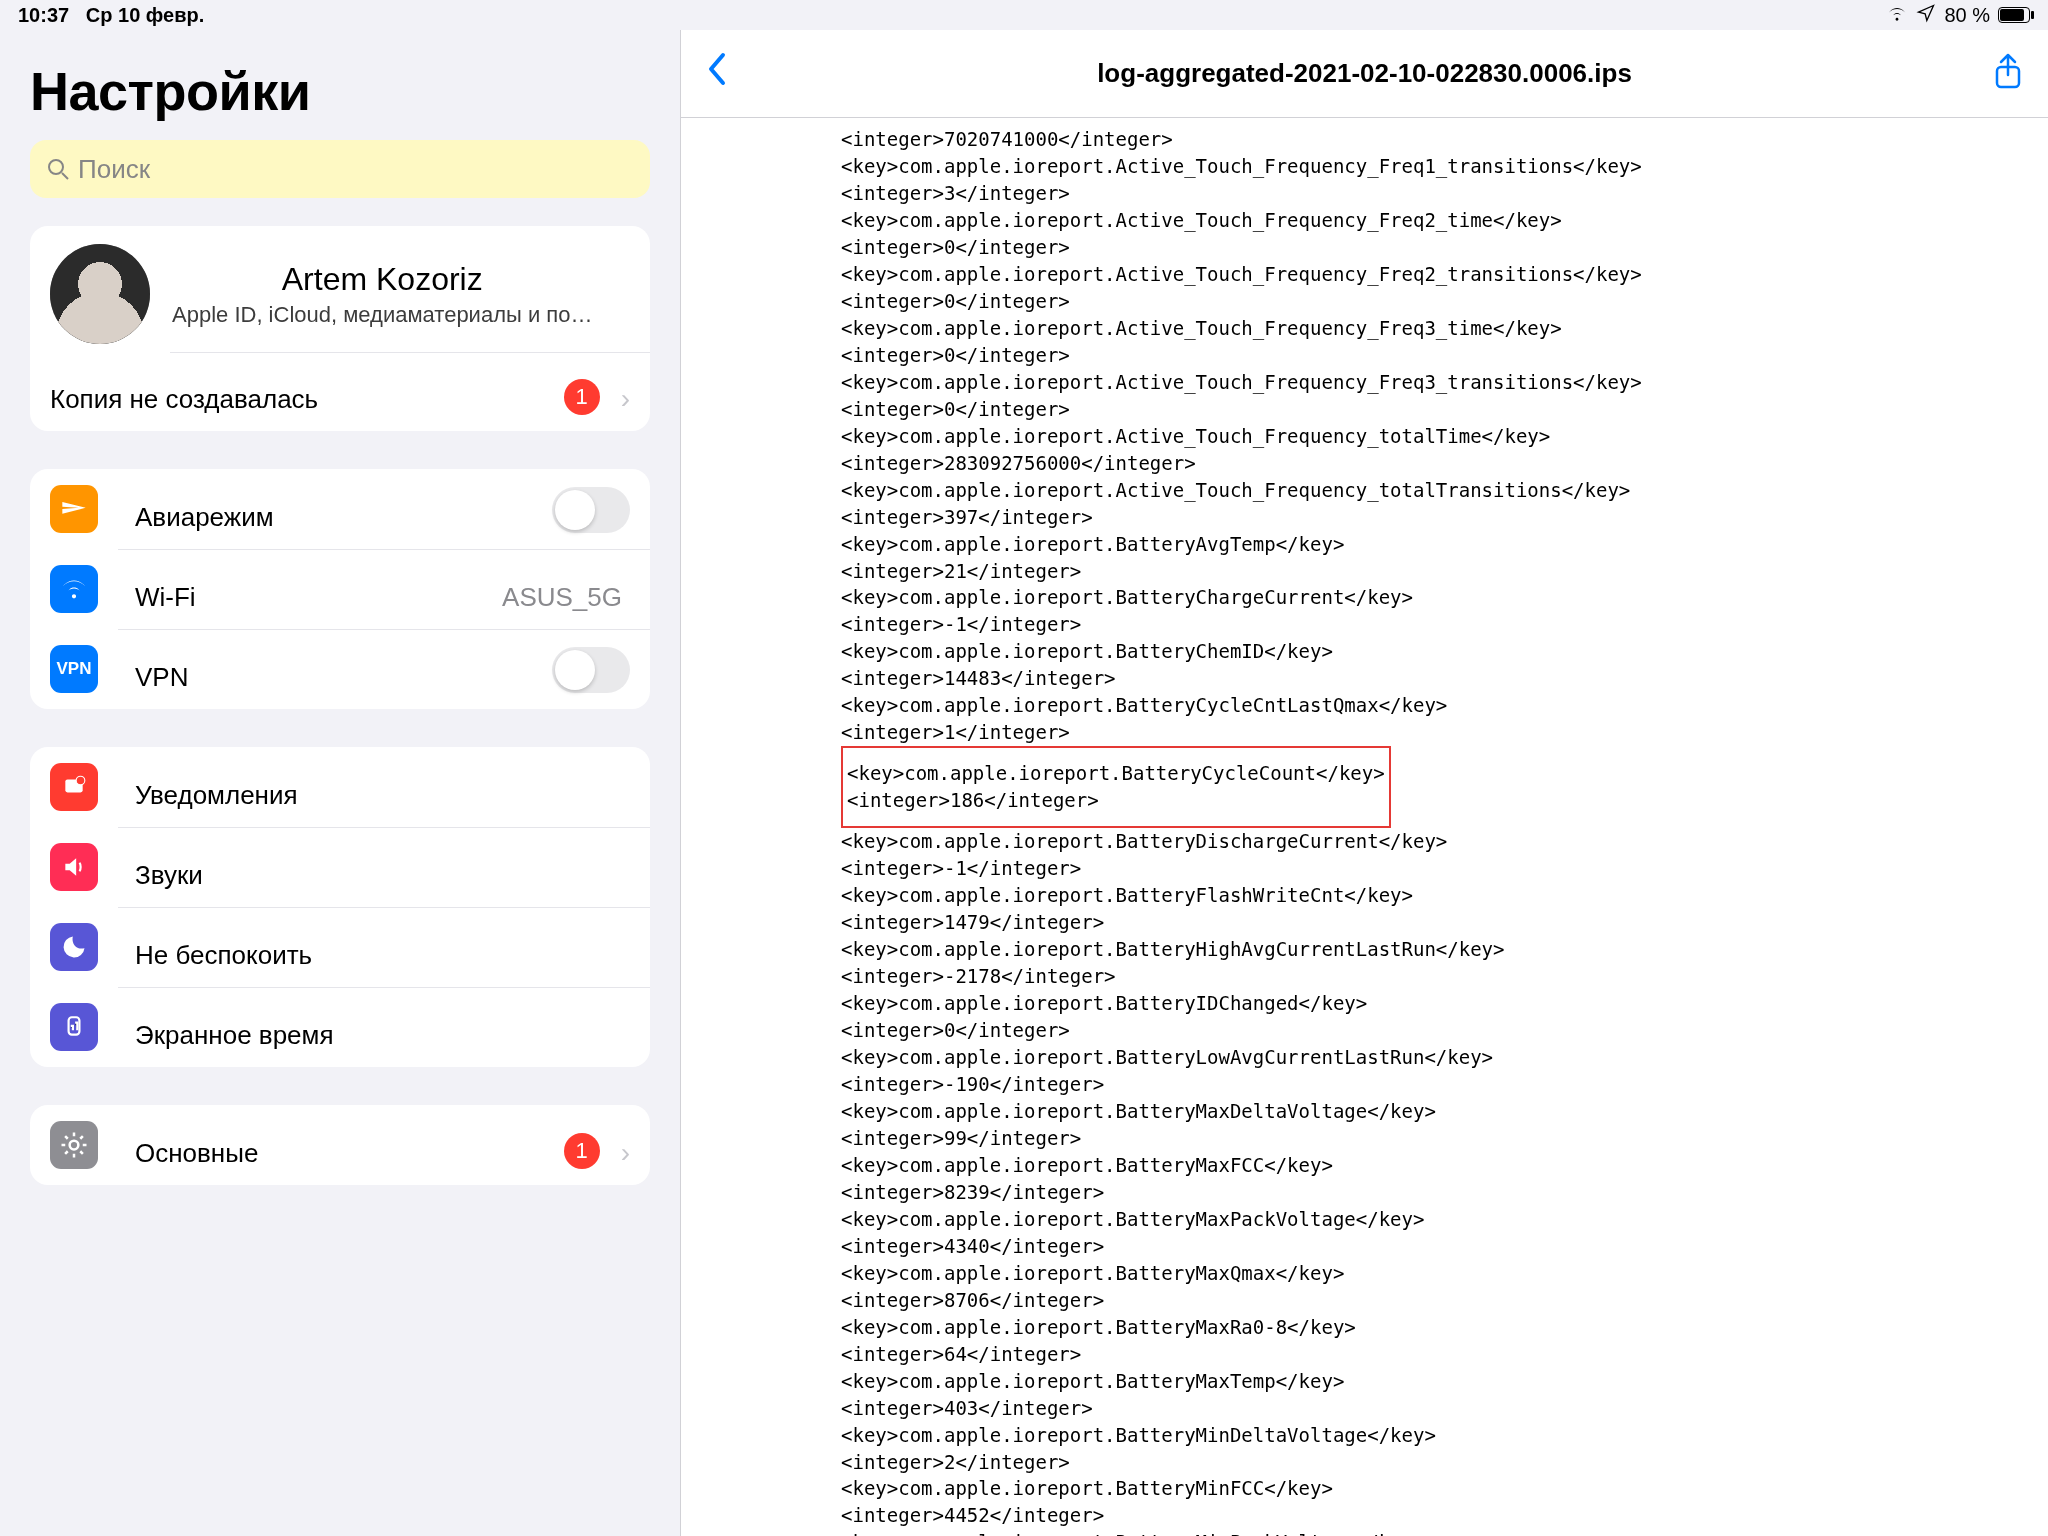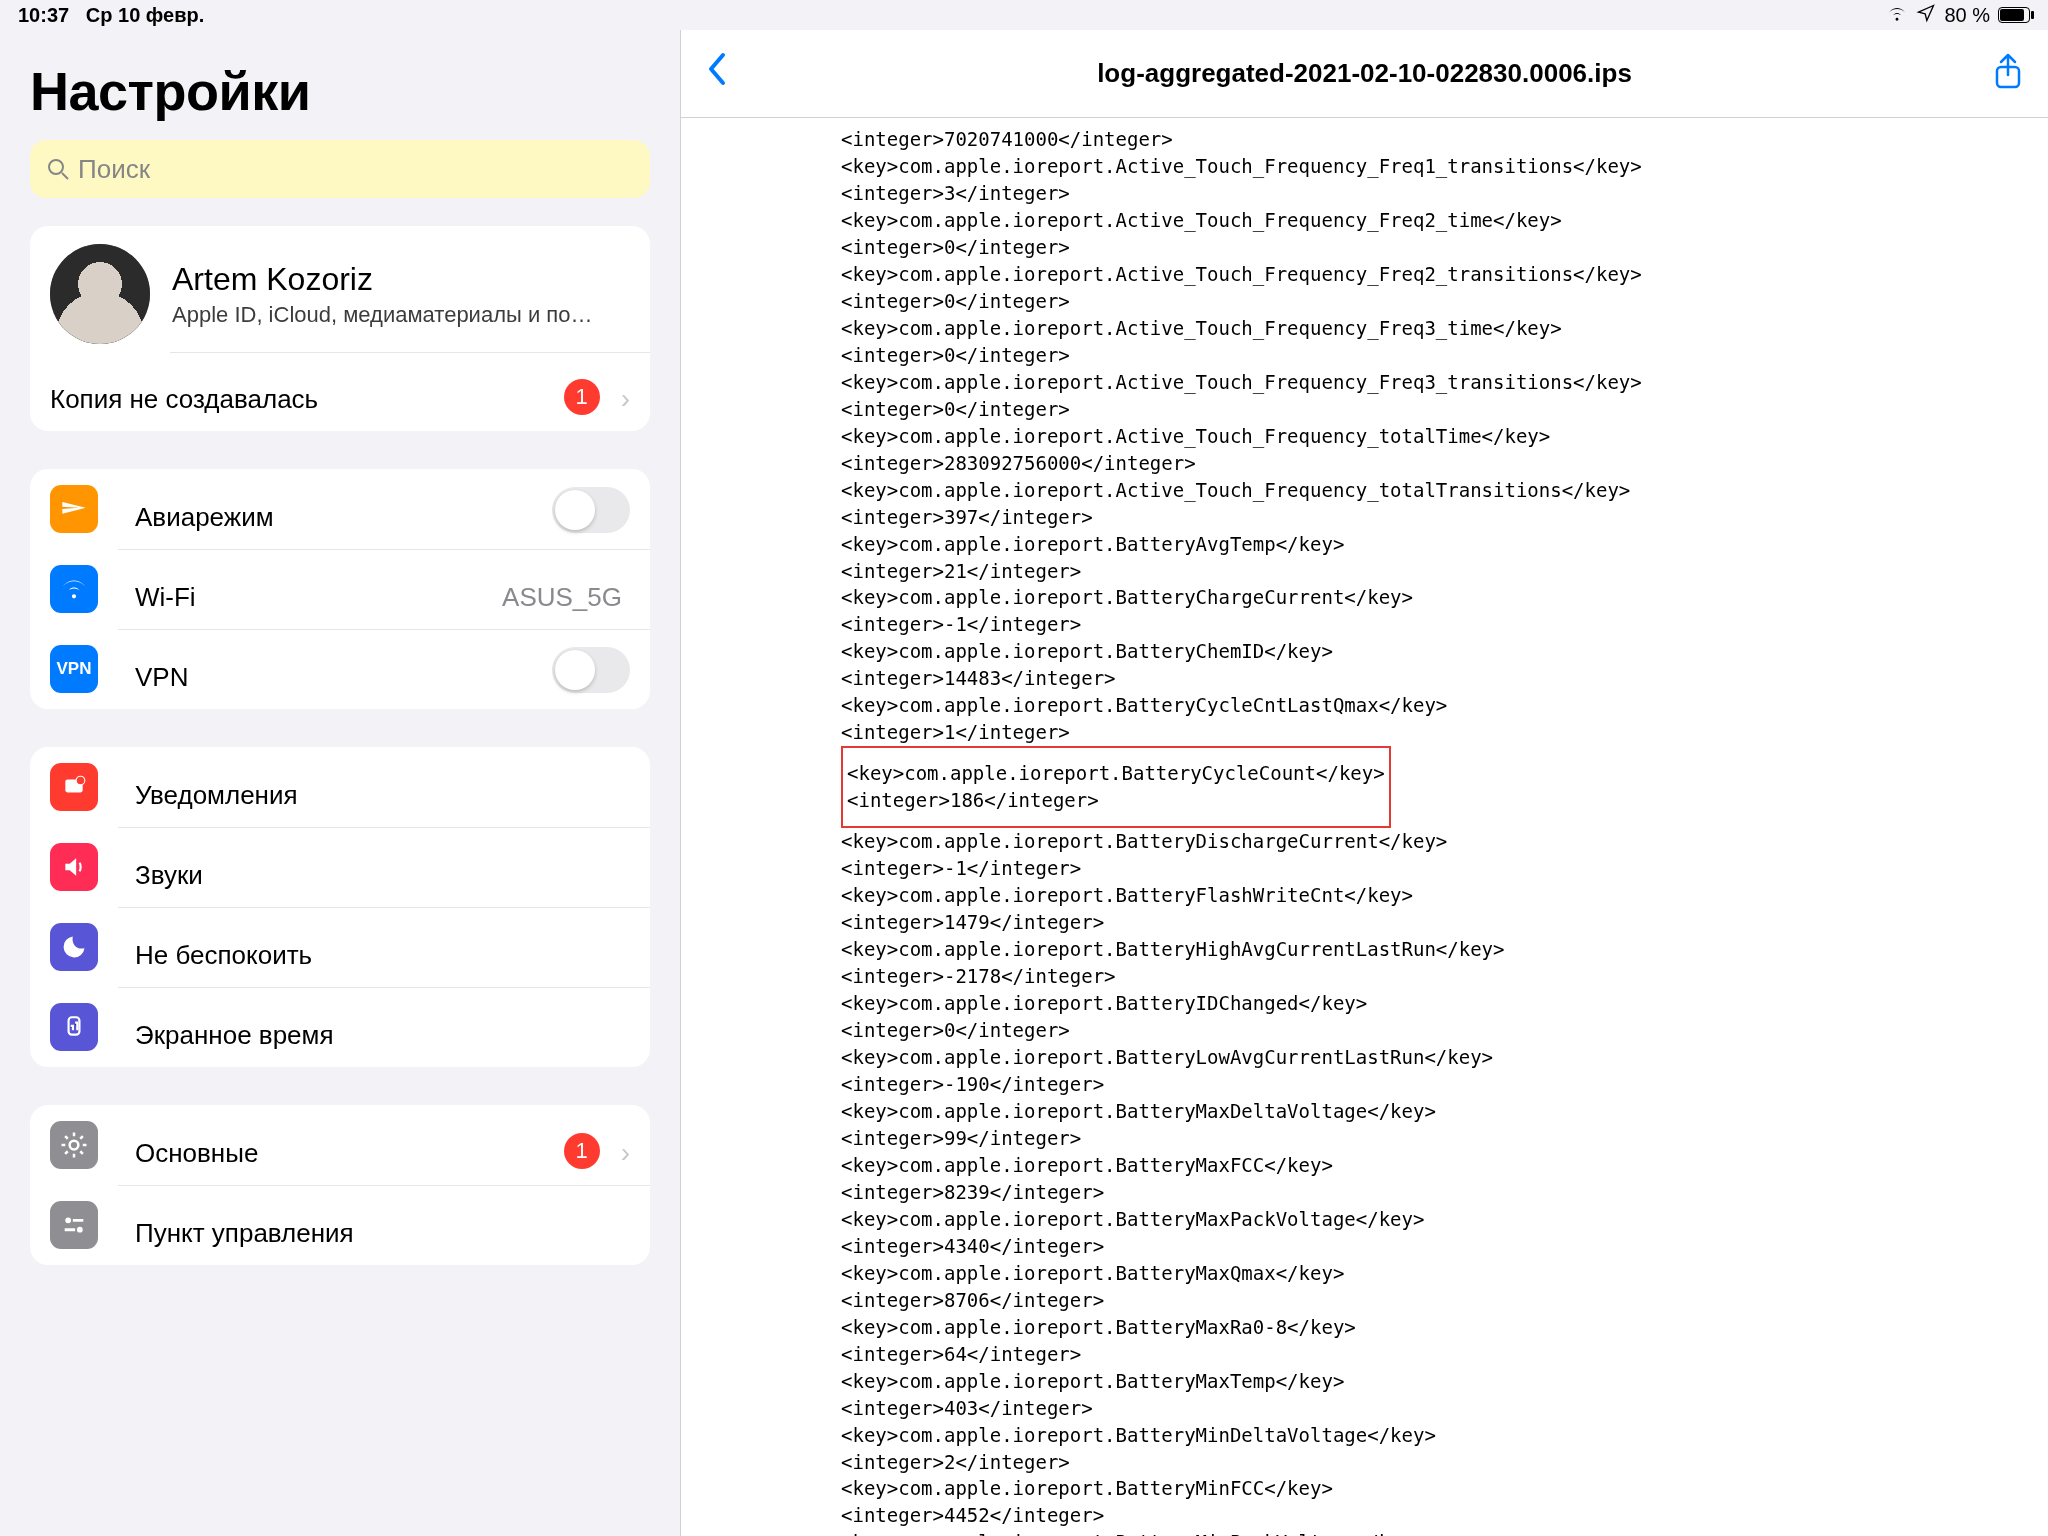--- a/index.html
+++ b/index.html
@@ -56,21 +56,21 @@
     margin-bottom: 28px;
   }
   .search svg { margin-right:8px; }
   .card {
     background:#fff;
     border-radius:18px;
     margin-bottom: 38px;
     overflow:hidden;
   }
   .apple-id {
-    display:flex; align-items:center; padding: 18px 20px 8px;
+    display:flex; align-items:center; padding: 18px 20px 8px; text-align: center;
   }
   .avatar {
     width: 100px; height:100px; border-radius:50%;
     background: radial-gradient(circle at 50% 35%, #ddd 0 30%, #444 30% 55%, #222 55% 70%, #888 70% 100%);
     background: #777;
     overflow:hidden; position:relative; flex-shrink:0;
   }
   .avatar::before{
     content:""; position:absolute; inset:0;
     background: radial-gradient(circle at 50% 40%, #d9d0c8 0 28%, transparent 28%),
@@ -260,31 +260,20 @@
         <div class="icon-sq ic-gen">
           <svg width="30" height="30" viewBox="0 0 24 24">
               <circle cx="12" cy="12" r="3.5" fill="none" stroke="#fff" stroke-width="2"></circle>
               <path d="M12 2v3M12 19v3M2 12h3M19 12h3M4.9 4.9l2.1 2.1M17 17l2.1 2.1M4.9 19.1L7 17M17 7l2.1-2.1" stroke="#fff" stroke-width="2"></path>
             </svg>
         </div>
         <div class="label">Основные</div>
         <div class="badge-red">1</div>
         <span class="chevron">›</span>
       </div>
-      <div class="row">
-        <div class="icon-sq ic-cc">
-          <svg width="28" height="28" viewBox="0 0 24 24">
-              <circle cx="7" cy="8" r="2.5" fill="#fff"></circle>
-              <line x1="11" y1="8" x2="20" y2="8" stroke="#fff" stroke-width="2.5"></line>
-              <circle cx="17" cy="16" r="2.5" fill="#fff"></circle>
-              <line x1="4" y1="16" x2="13" y2="16" stroke="#fff" stroke-width="2.5"></line>
-            </svg>
-        </div>
-        <div class="label">Пункт управления</div>
-      </div>
     </div>
 
   </div>
 
   <div class="content">
     <div class="nav">
       <div class="nav-back">
         <svg width="24" height="36" viewBox="0 0 24 36">
             <path d="M18 4 6 18l12 14" fill="none" stroke="#007aff" stroke-width="4" stroke-linecap="round" stroke-linejoin="round"></path>
           </svg>

